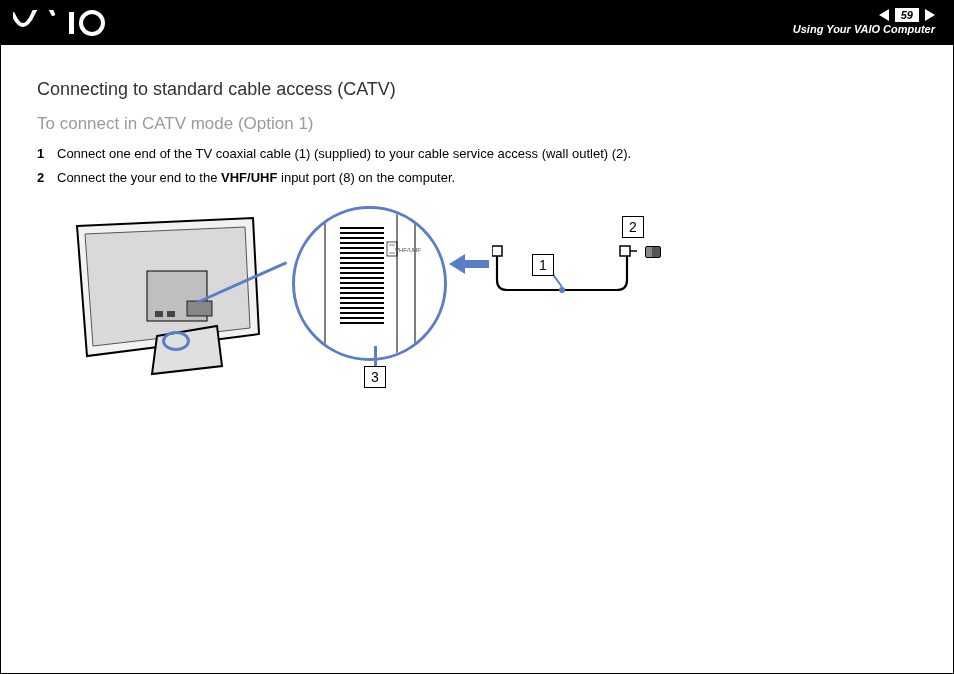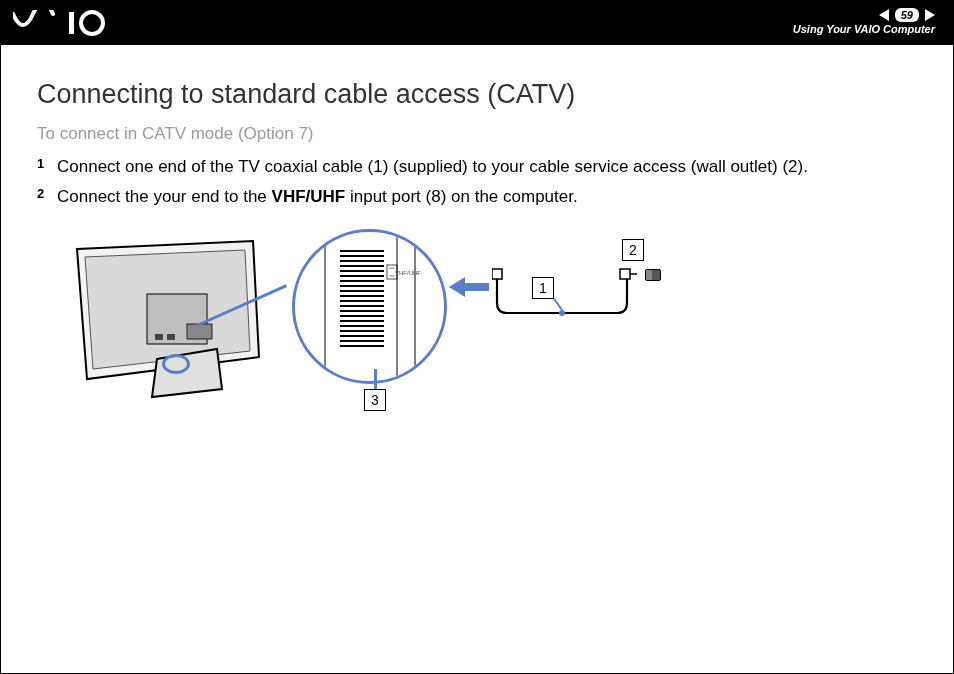--- a/index.html
+++ b/index.html
@@ -49,47 +49,46 @@
   .page-num {
     background: #fff;
     color: #000;
     font-style: italic;
     font-weight: bold;
     font-size: 11px;
     padding: 0 6px;
     line-height: 14px;
     height: 14px;
     display: inline-block;
-    border-radius: 6px;
   }
   .content {
     padding: 34px 28px 0 36px;
   }
   h1 {
     font-weight: normal;
-    font-size: 27px;
+    font-size: 18px;
     margin-bottom: 14px;
     color: #333;
   }
   h2 {
     font-weight: normal;
     font-size: 17px;
     color: #9a9a9a;
     margin-bottom: 10px;
   }
   ol.steps {
     list-style: none;
     counter-reset: step;
     margin: 0 0 18px 0;
   }
   ol.steps li {
     counter-increment: step;
     position: relative;
     padding-left: 20px;
-    font-size: 17px;
+    font-size: 13px;
     line-height: 1.55;
     margin-bottom: 4px;
   }
   ol.steps li::before {
     content: counter(step);
     position: absolute;
     left: 0; top: 0;
     font-weight: bold;
     font-size: 13px;
   }
@@ -228,21 +227,21 @@
       <span class="nav-arrow nav-prev"></span>
       <span class="page-num">59</span>
       <span class="nav-arrow nav-next"></span>
     </div>
     <div>Using Your VAIO Computer</div>
   </div>
 </div>
 
 <div class="content">
   <h1>Connecting to standard cable access (CATV)</h1>
-  <h2>To connect in CATV mode (Option 7)</h2>
+  <h2>To connect in CATV mode (Option 1)</h2>
 
   <ol class="steps">
     <li>
       <span>Connect one end of the TV coaxial cable (1) (supplied) to your cable service access (wall outlet) (2).</span>
     </li>
     <li>
       <span>Connect the your end to the </span><span class="bold">VHF/UHF</span><span> input port (8) on the computer.</span>
     </li>
   </ol>
 

